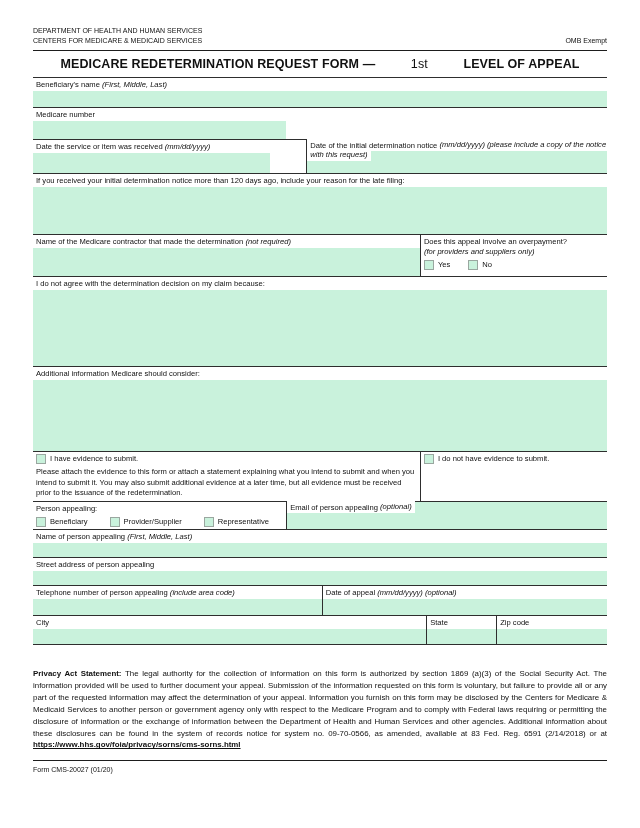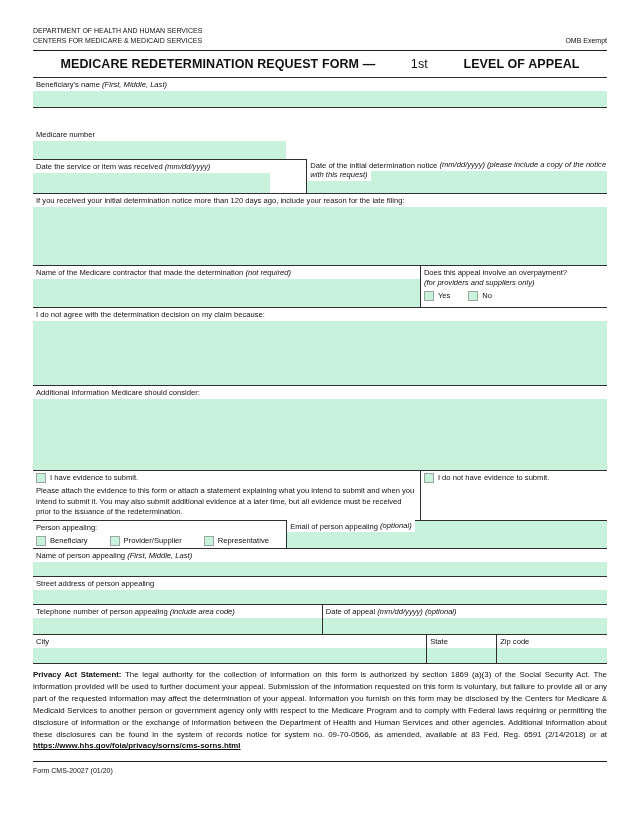--- a/index.html
+++ b/index.html
@@ -34,32 +34,32 @@
   .greencell{background:var(--green);}
   .greencell .lbl{padding:0;}
   .wlbl{background:#fff;-webkit-box-decoration-break:clone;box-decoration-break:clone;
         padding:2.5px 3px 2px 3px;line-height:1.3;}
   
   .c44{width:44.1%;} .c56{width:55.9%;}
   .c67{width:67.4%;} .c33{width:32.6%;}
   .cCity{width:68.5%;} .cState{width:12.2%;} .cZip{width:19.3%;}
   .cHalfL{width:50.3%;} .cHalfR{width:49.7%;}
   
-  .h30{height:30px;} .h32{height:32px;margin-top:20px;} .h34{height:34px;gap:36px;} .h84{height:72px;}
-  .h42{height:42px;} .h90{height:78px;} .h85{height:85px;} .h50{height:50px;}
+  .h30{height:30px;} .h32{height:32px;} .h34{height:34px;gap:36px;} .h84{height:61px;}
+  .h42{height:42px;} .h90{height:90px;} .h85{height:85px;} .h50{height:50px;}
   .h28{height:28px;} .h29{height:29px;}
   
   .cbrow{display:flex;align-items:flex-start;font-size:7.6px;padding:2px 3px 2px 3px;gap:4px;}
   .cb{width:8px;height:8px;background:var(--green);border:1px solid var(--cb-border);
       display:inline-block;flex:0 0 auto;}
   .cb-gap{width:10px;flex:0 0 auto;}
   .cb-gap-lg{width:14px;flex:0 0 auto;}
   .note{font-size:7.6px;line-height:1.38;padding:1px 4px 2px 3px;}
   
-  .privacy{margin-top:5px;font-size:7.9px;line-height:1.5;text-align:justify;}
+  .privacy{margin-top:23px;font-size:7.9px;line-height:1.5;text-align:justify;}
   .privacy b{font-weight:bold;}
   .privacy a{color:var(--ink);font-weight:bold;text-decoration:underline;}
   
   .footer{margin-top:9px;border-top:1.8px solid #1d1d1d;padding-top:5px;font-size:7px;}
 </style>
 </head>
 <body>
 
 <div class="page">
 

